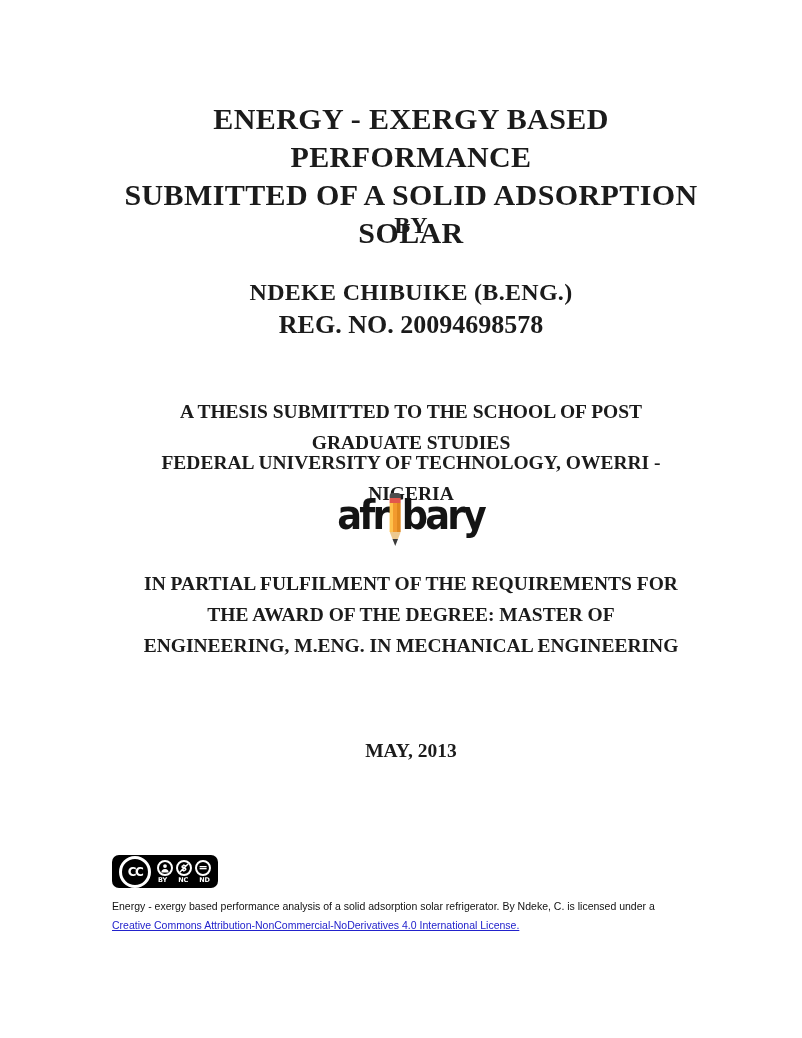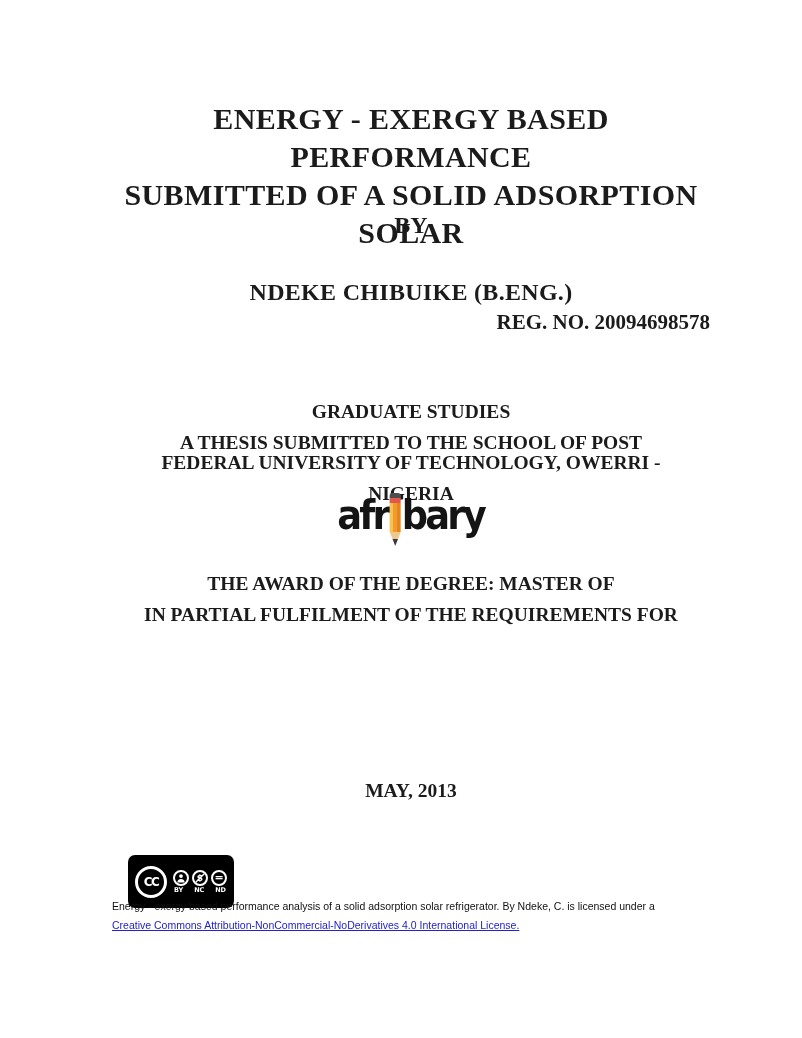--- a/index.html
+++ b/index.html
@@ -15,25 +15,25 @@
   .centered {
     position: absolute;
     left: 112px;
     width: 598px;
     text-align: center;
     font-weight: bold;
   }
   .title-block { top: 100px; font-size: 30px; line-height: 38px; letter-spacing: 0.4px; }
   .by-line    { top: 212px; font-size: 24px; }
   .author     { top: 259px; font-size: 24px; letter-spacing: 0.3px; margin-top: 20px; }
-  .reg-no     { top: 310px; font-size: 21px; text-align: right; }
+  .reg-no     { top: 310px; font-size: 26px; }
   .submission { top: 396px; font-size: 19.5px; line-height: 31px; }
   .university { top: 447px; font-size: 19.5px; line-height: 31px; }
   .fulfilment { top: 568px; font-size: 19.5px; line-height: 31px; }
-  .date-line  { top: 780px; font-size: 19.5px; }
+  .date-line  { top: 740px; font-size: 19.5px; }
 
   
   .brand-logo {
     position: absolute;
     top: 492px;
     left: 50%;
     transform: translateX(-44%) scaleX(0.92);
     display: flex;
     align-items: flex-start;
     z-index: 3;
@@ -62,24 +62,24 @@
   }
   .p-tip {
     height: 14px;
     background: linear-gradient(to bottom, #edc98f 0 52%, #3a3a3a 52% 100%);
     clip-path: polygon(0 0, 100% 0, 50% 100%);
   }
 
   
   .cc-badge {
     position: absolute;
-    left: 128px;
+    left: 112px;
     top: 855px;
     width: 106px;
-    height: 53px;
+    height: 33px;
     background: #000000;
     border-radius: 7px;
     display: flex;
     align-items: center;
     padding: 0 7px;
     box-sizing: border-box;
   }
   .cc-circle {
     width: 26px; height: 26px;
     border: 3px solid #ffffff;
@@ -139,43 +139,44 @@
     <div>SUBMITTED OF A SOLID ADSORPTION SOLAR</div>
   </div>
 
   <div class="centered by-line">BY</div>
 
   <div class="centered author">NDEKE CHIBUIKE (B.ENG.)</div>
 
   <div class="centered reg-no">REG. NO. 20094698578</div>
 
   <div class="centered submission">
+    <div>A THESIS SUBMITTED TO THE SCHOOL OF POST</div>
     <div>GRADUATE STUDIES</div>
-    <div>A THESIS SUBMITTED TO THE SCHOOL OF POST</div>
   </div>
 
   <div class="centered university">
     <div>FEDERAL UNIVERSITY OF TECHNOLOGY, OWERRI -</div>
     <div>NIGERIA</div>
   </div>
 
   <div class="brand-logo">
     <span class="brand-txt">afr</span>
     <span class="pencil">
       <span class="p-cap"></span>
         <span class="p-band"></span>
         <span class="p-body"></span>
         <span class="p-tip"></span>
     </span>
     <span class="brand-txt">bary</span>
   </div>
 
   <div class="centered fulfilment">
+    <div>IN PARTIAL FULFILMENT OF THE REQUIREMENTS FOR</div>
     <div>THE AWARD OF THE DEGREE: MASTER OF</div>
-    <div>IN PARTIAL FULFILMENT OF THE REQUIREMENTS FOR</div>
+    <div>ENGINEERING, M.ENG. IN MECHANICAL ENGINEERING</div>
   </div>
 
   <div class="centered date-line">MAY, 2013</div>
 
   <div class="cc-badge">
     <div class="cc-circle">CC</div>
     <div class="cc-right">
       <div class="cc-icons">
         <span class="cc-ico">
           <svg width="10" height="10" viewBox="0 0 10 10">

